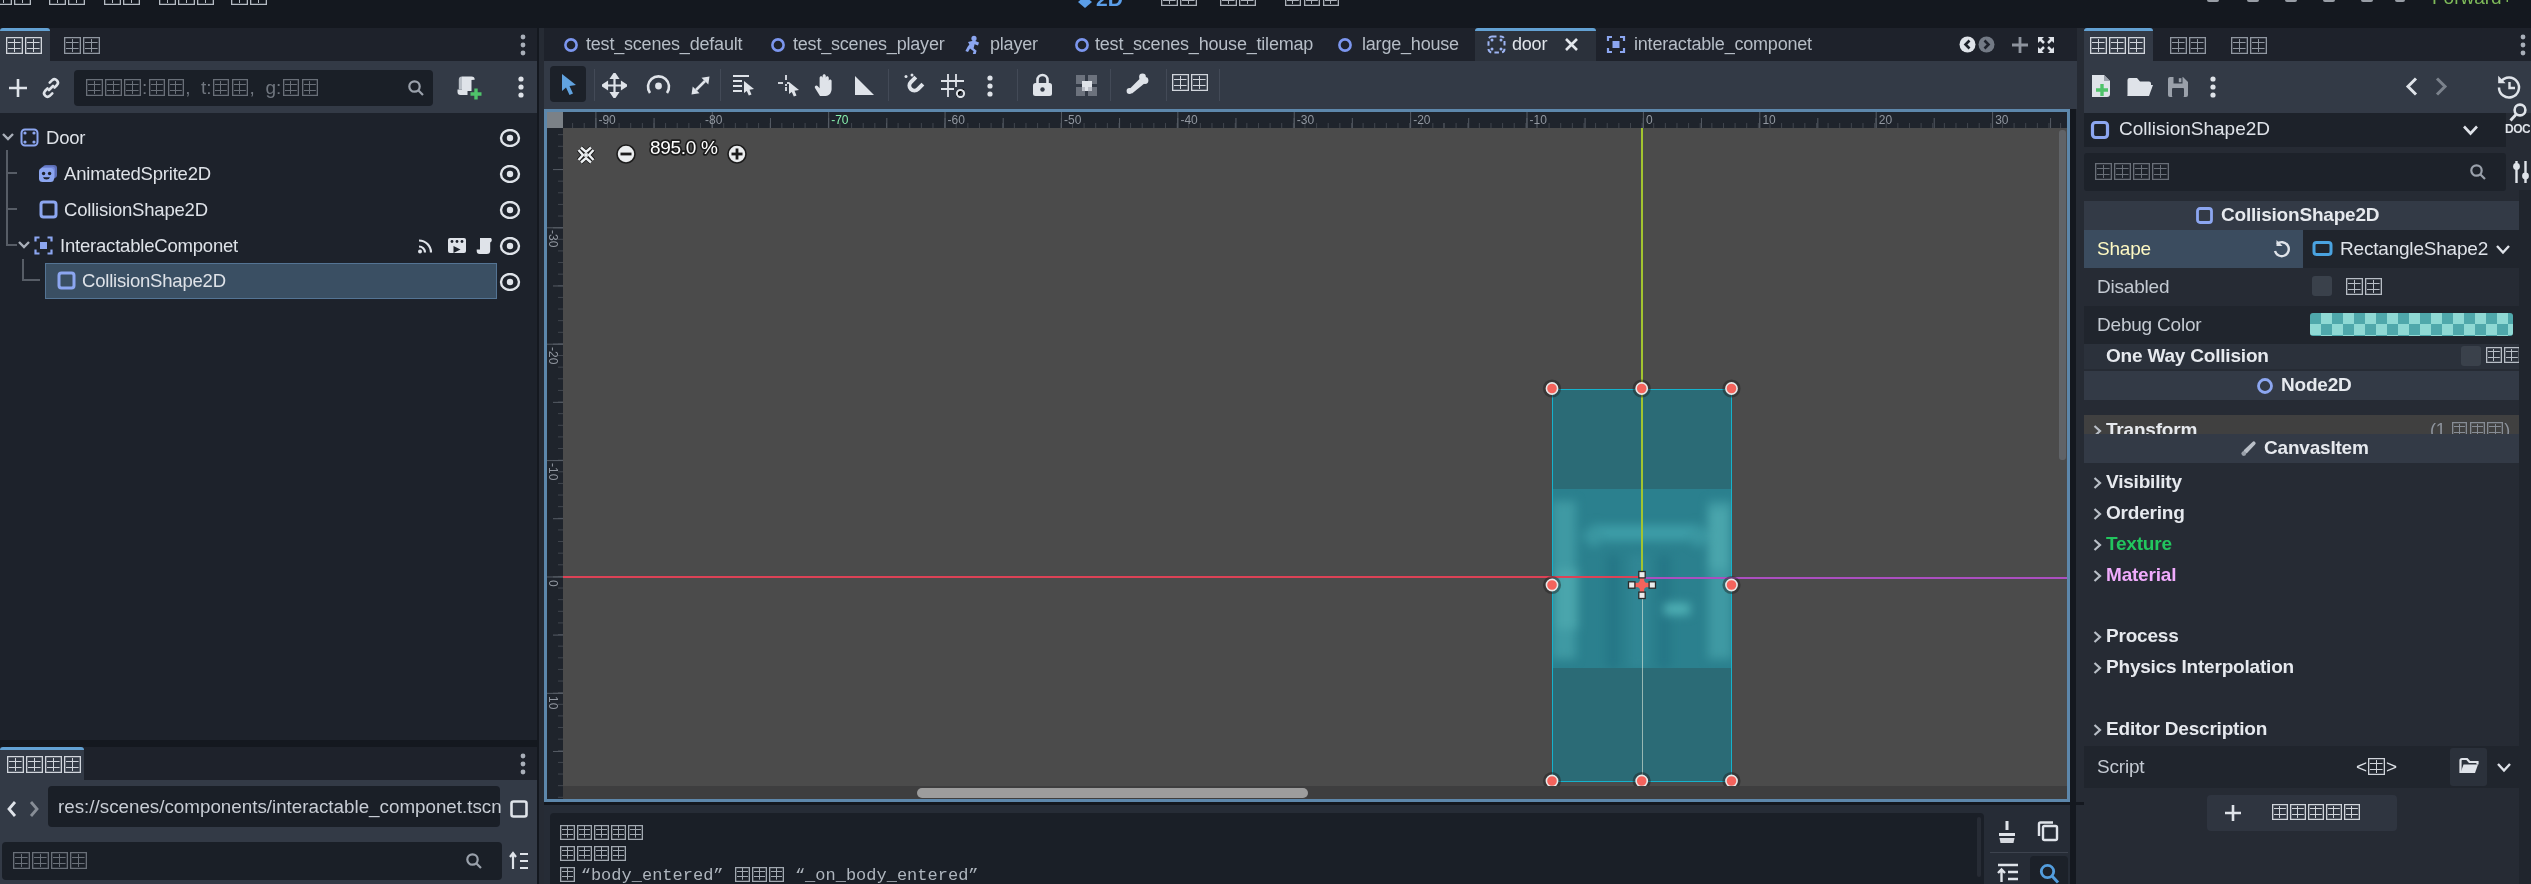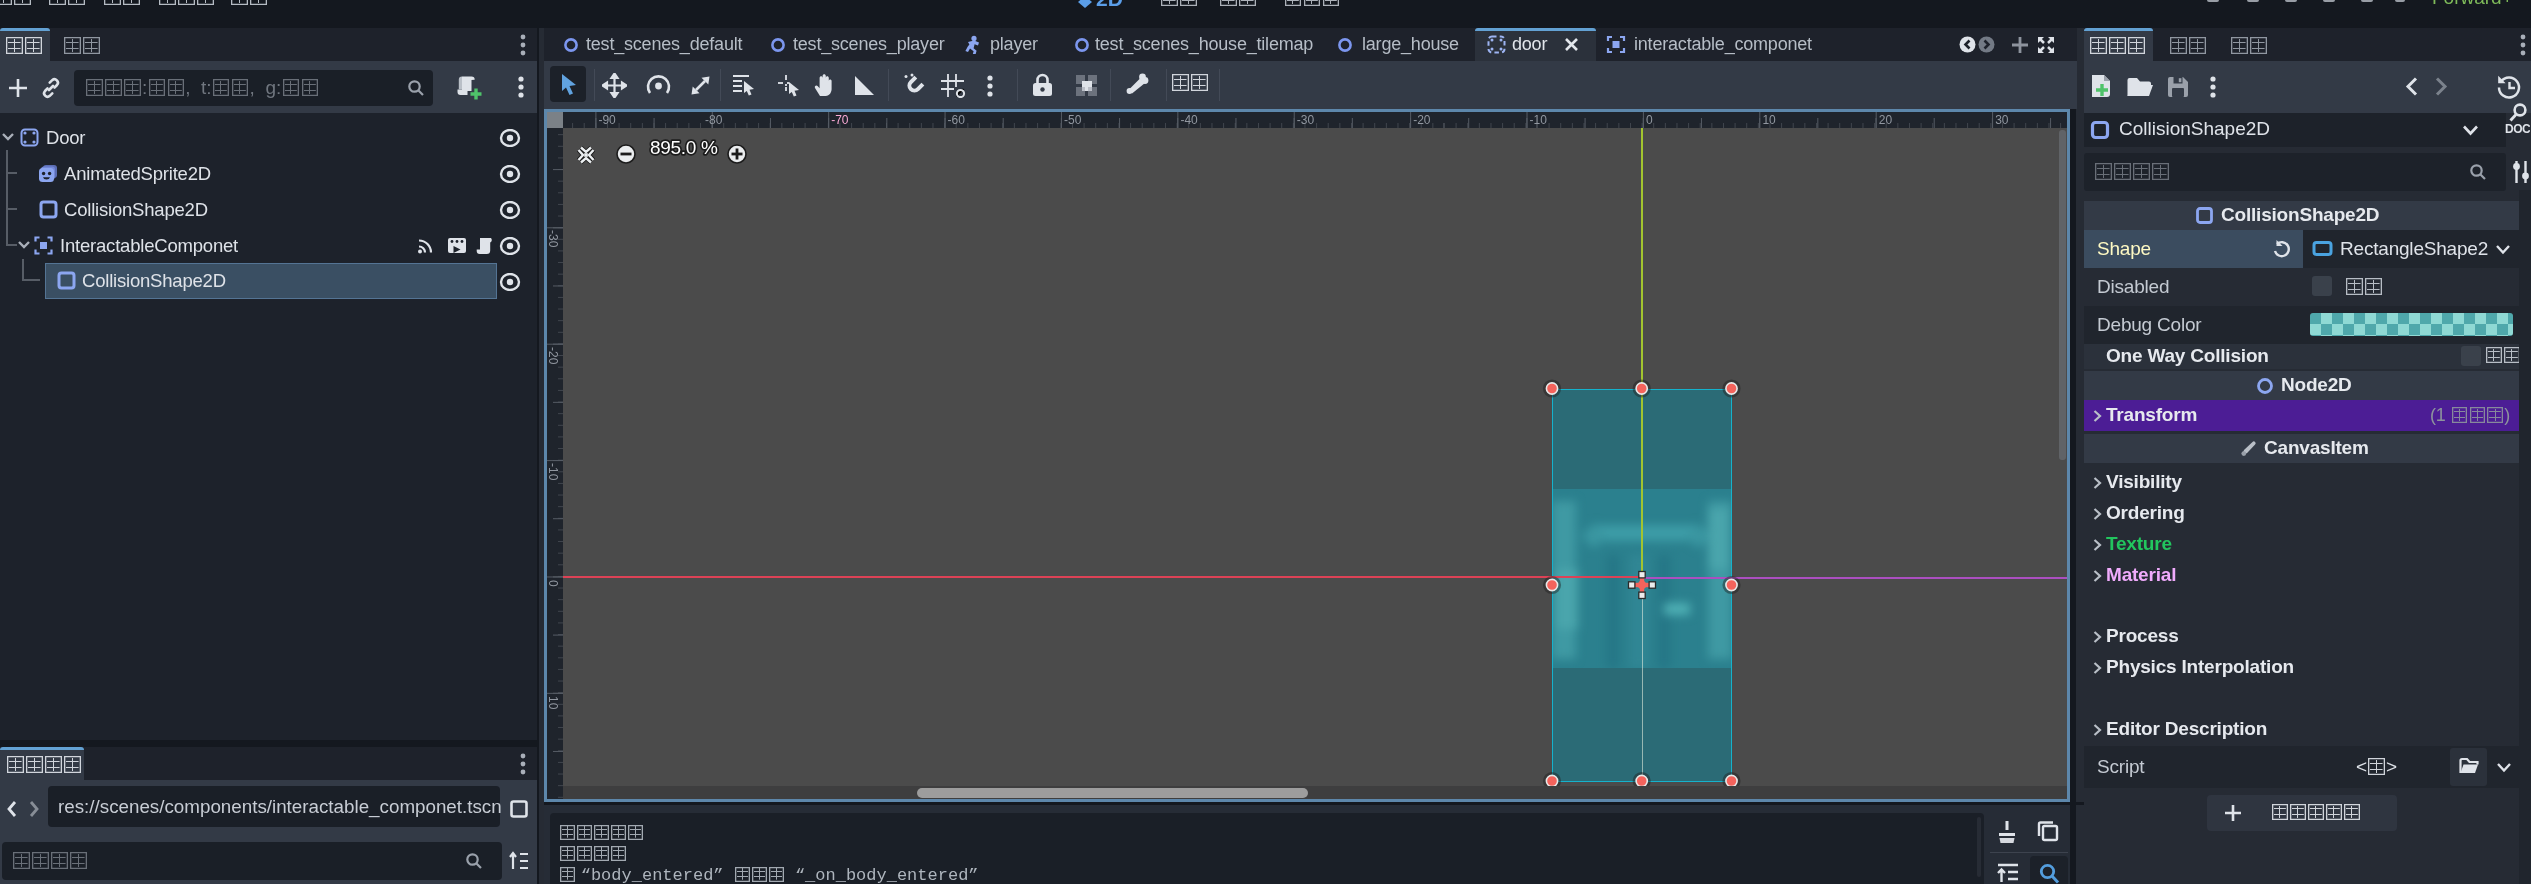--- a/index.html
+++ b/index.html
@@ -450,21 +450,21 @@
     background-image:
       linear-gradient(90deg,#555b64 0,#555b64 1px,transparent 1px),
       linear-gradient(90deg,#555b64 0,#555b64 1px,transparent 1px),
       linear-gradient(90deg,#40454d 0,#40454d 1px,transparent 1px);
     background-size:116.4px 16px,58.2px 10px,11.64px 5px;
     background-position:32.4px 0,32.4px 6px,9.12px 11px;background-repeat:repeat-x">
   </div>
   <div id="hlabels" class="abs" style="left:19px;top:3px;width:1504px;height:16px;overflow:hidden;font-size:12px;color:#9197a0">
         <span style="position: absolute; left: 35.4px; top: 1px; font-size: 12px; color: rgb(145, 151, 160);">-90</span>
         <span style="position: absolute; left: 142px; top: 1px; font-size: 12px; color: rgb(145, 151, 160);">-80</span>
-        <span style="position: absolute; left: 268.2px; top: 1px; font-size: 12px; color: #f9a8d4;">-70</span>
+        <span style="position: absolute; left: 268.2px; top: 1px; font-size: 12px; color: #86efac;">-70</span>
         <span style="position: absolute; left: 384.6px; top: 1px; font-size: 12px; color: rgb(145, 151, 160);">-60</span>
         <span style="position: absolute; left: 501px; top: 1px; font-size: 12px; color: rgb(145, 151, 160);">-50</span>
         <span style="position: absolute; left: 617.4px; top: 1px; font-size: 12px; color: rgb(145, 151, 160);">-40</span>
         <span style="position: absolute; left: 733.8px; top: 1px; font-size: 12px; color: rgb(145, 151, 160);">-30</span>
         <span style="position: absolute; left: 850.2px; top: 1px; font-size: 12px; color: rgb(145, 151, 160);">-20</span>
         <span style="position: absolute; left: 966.6px; top: 1px; font-size: 12px; color: rgb(145, 151, 160);">-10</span>
         <span style="position: absolute; left: 1083px; top: 1px; font-size: 12px; color: rgb(145, 151, 160);">0</span>
         <span style="position: absolute; left: 1199.4px; top: 1px; font-size: 12px; color: rgb(145, 151, 160);">10</span>
         <span style="position: absolute; left: 1315.8px; top: 1px; font-size: 12px; color: rgb(145, 151, 160);">20</span>
         <span style="position: absolute; left: 1432.2px; top: 1px; font-size: 12px; color: rgb(145, 151, 160);">30</span>
@@ -764,21 +764,21 @@
       <div class="abs" style="left:401px;top:1px;color:#c4cad2;font-size:18px;white-space:nowrap"><span class="g"></span><span class="g"></span></div>
     </div>
 
     <div class="abs" style="left:0;top:176px;width:435px;height:29px;background:#333a46">
       <svg class="abs" style="left:172px;top:6px" width="18" height="18">
             <circle cx="9" cy="9" r="6.5" stroke="#8ca6f0" stroke-width="2.8" fill="none"></circle>
           </svg>
       <div class="abs" style="left:197px;top:3px;color:#e6e9ee;font-weight:bold">Node2D</div>
     </div>
 
-    <div class="abs" style="left:0;top:205px;width:435px;height:31px;background:#4c1d95">
+    <div class="abs" style="left:0;top:220px;width:435px;height:31px;background:#404040">
       <svg class="abs" style="left:8px;top:9px" width="10" height="14">
             <path d="M2.5 2 L8 7 L2.5 12" stroke="#b9bfc7" stroke-width="2.2" fill="none"></path>
           </svg>
       <div class="abs" style="left:22px;top:4px;color:#e6e9ee;font-weight:bold">Transform</div>
       <div class="abs" style="right:9px;top:5px;color:#8d939d;font-size:18px">(1 <span class="g"></span><span class="g"></span><span class="g"></span>)</div>
     </div>
 
     <div class="abs" style="left:0;top:239px;width:435px;height:29px;background:#333a46">
       <svg class="abs" style="left:155px;top:6px" width="18" height="18">
             <path d="M3 15 l2 -5 8.5 -8 a1.8 1.8 0 0 1 2.6 2.6 l-8 8.5 z" fill="#b9bfc7"></path>

